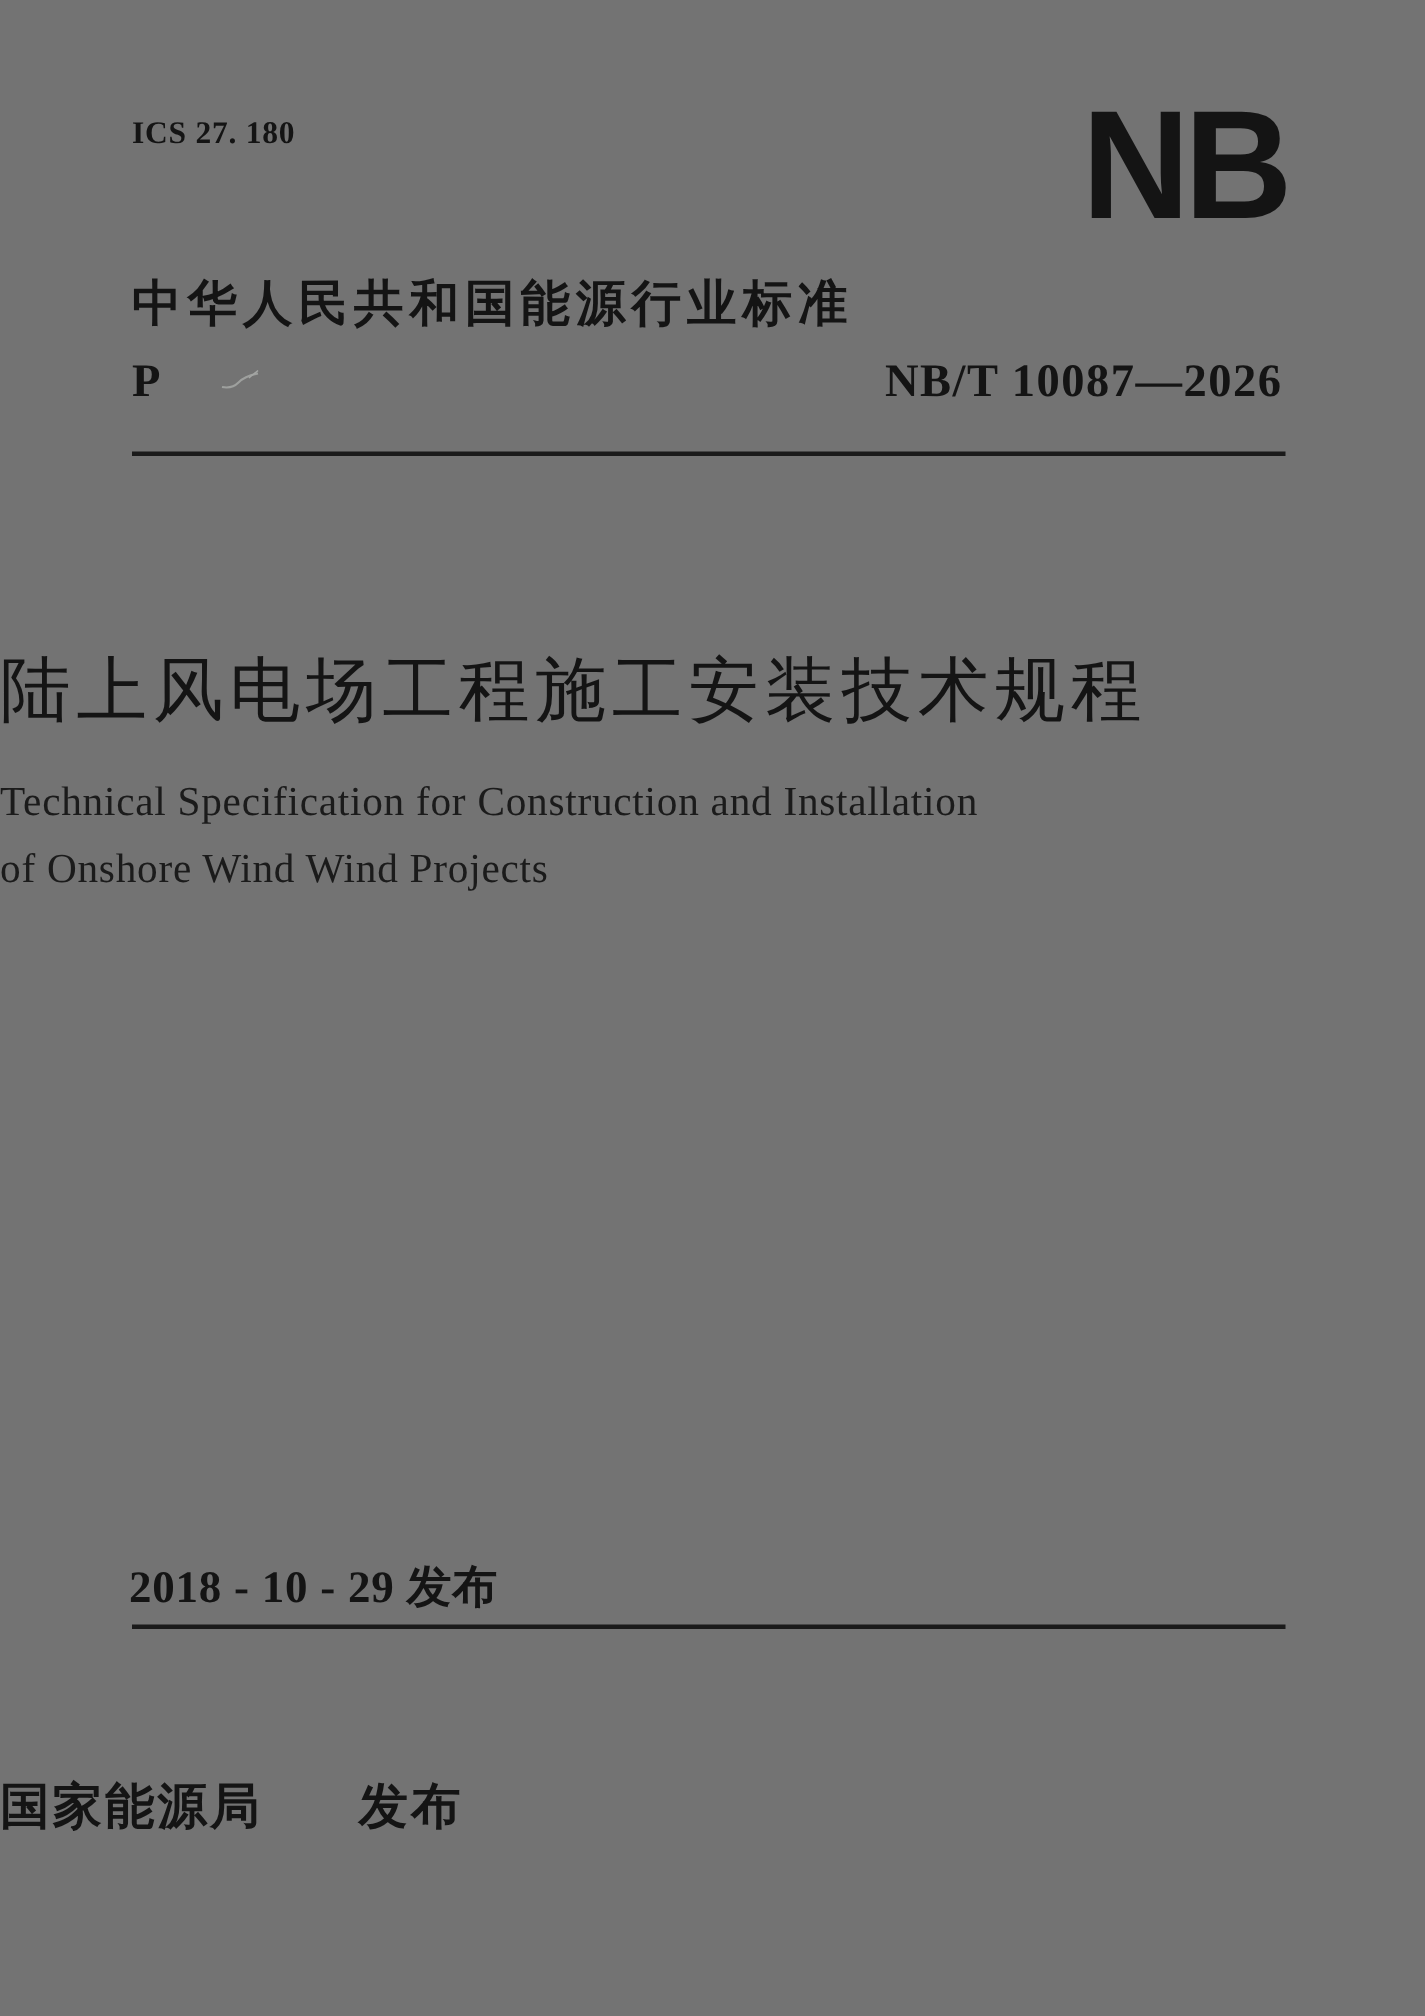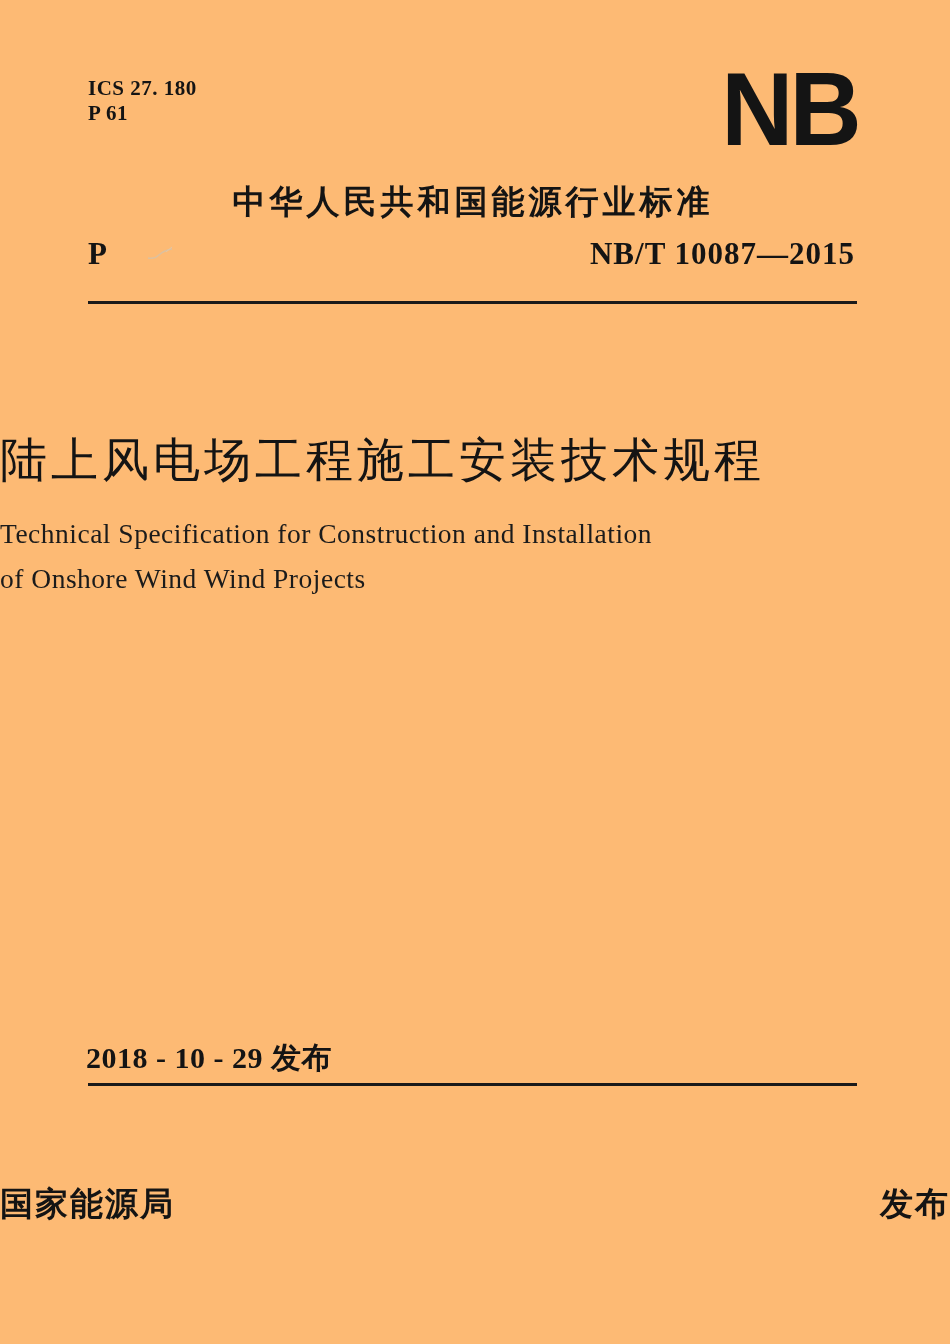--- a/index.html
+++ b/index.html
@@ -4,21 +4,21 @@
 <style>
   * { margin: 0; padding: 0; box-sizing: border-box; }
   html, body { background: #e8e8e8; }
   body { font-family: "Liberation Serif", serif; }
 
   .page {
     position: relative;
     width: 950px;
     height: 1344px;
     margin: 0 auto;
-    background: #fdba74;
+    background: #737373;
     color: #141414;
     overflow: hidden;
     text-decoration: underline;
   }
 
   
   .codes {
     position: absolute;
     left: 88px;
     top: 76px;
@@ -43,21 +43,21 @@
     transform: scaleX(0.97);
     transform-origin: right top;
   }
 
   
   .std-type {
     position: absolute;
     left: 88px;
     top: 180px;
     width: 770px;
-    text-align: center;
+    text-align: left;
     font-family: "Liberation Sans", sans-serif;
     font-weight: bold;
     font-size: 33px;
     letter-spacing: 4px;
     white-space: nowrap;
   }
 
   
   .desig-row {
     position: absolute;
@@ -136,47 +136,46 @@
     white-space: nowrap;
   }
 
   
   .publisher-row {
     position: absolute;
     left: 0;
     top: 1182px;
     width: 950px;
     display: flex;
-    justify-content: space-between;
+    justify-content: flex-start;
     align-items: baseline;
-    gap: 46px;
+    gap: 64px;
     font-family: "Liberation Sans", sans-serif;
     font-weight: bold;
     font-size: 33px;
     letter-spacing: 2px;
     white-space: nowrap;
   }
 </style>
 </head>
 <body>
 
 <div class="page">
 
   <div class="codes">
     <div>ICS 27. 180</div>
-    <div>P 61</div>
   </div>
 
   <div class="nb-logo">NB</div>
 
   <div class="std-type">中华人民共和国能源行业标准</div>
 
   <div class="desig-row">
     <span class="desig-class">P</span>
-    <span class="desig-no">NB/T 10087—2015</span>
+    <span class="desig-no">NB/T 10087—2026</span>
   </div>
 
   <svg class="smudge" viewBox="0 0 28 16">
     <path d="M2 12 C 7 13, 10 12, 13 9 S 20 4, 26 3" fill="none" stroke="#c2c6c2" stroke-width="1.4"></path>
     <path d="M20 6 C 22 4, 24 3, 26 1" fill="none" stroke="#cdd0cd" stroke-width="1"></path>
   </svg>
 
   <div class="rule rule-top"></div>
 
   <div class="title-zh">陆上风电场工程施工安装技术规程</div>

